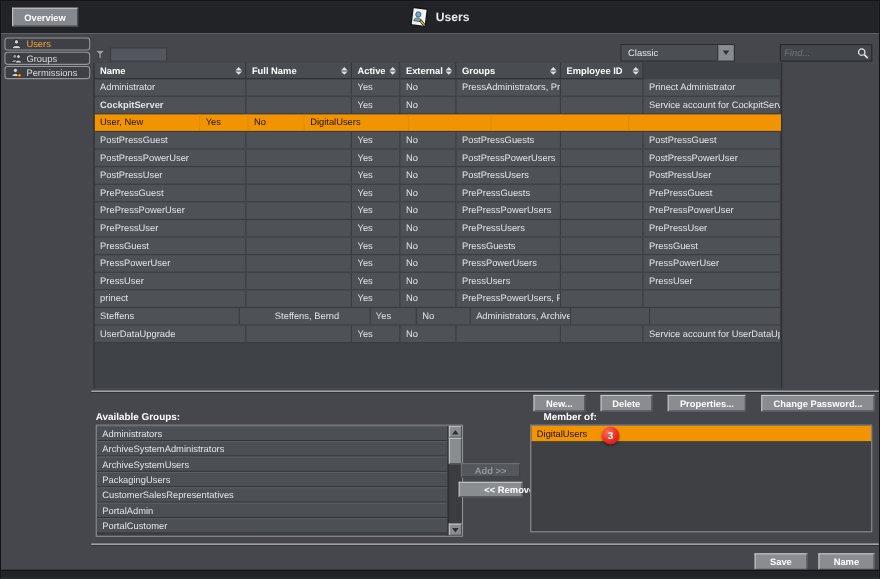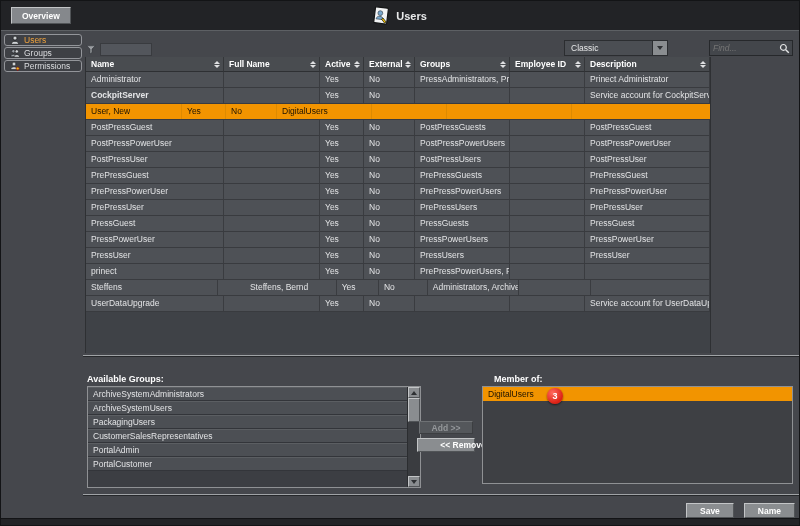--- a/index.html
+++ b/index.html
@@ -215,27 +215,20 @@
               <i class="dn"></i>
             </span>
           </div>
           <div class="th" style="width: 75px;">
             <span class="lbl">Employee ID</span>
             <span class="sort">
               <i class="up"></i>
               <i class="dn"></i>
             </span>
           </div>
-          <div class="th" style="width: 125px;">
-            <span class="lbl">Description</span>
-            <span class="sort">
-              <i class="up"></i>
-              <i class="dn"></i>
-            </span>
-          </div>
         </div>
       <div id="table-body">
           <div class="tr">
             <div class="td" style="width: 138px;">Administrator</div>
             <div class="td" style="width: 96px;"></div>
             <div class="td" style="width: 44px;">Yes</div>
             <div class="td" style="width: 51px;">No</div>
             <div class="td" style="width: 95px;">PressAdministrators, Pr...</div>
             <div class="td" style="width: 75px;"></div>
             <div class="td" style="width: 125px;">Prinect Administrator</div>
@@ -363,24 +356,31 @@
             <div class="td" style="width: 51px;">No</div>
             <div class="td" style="width: 95px;"></div>
             <div class="td" style="width: 75px;"></div>
             <div class="td" style="width: 125px;">Service account for UserDataUp...</div>
           </div>
         </div>
     </div>
 
     <div class="etch etch1"></div>
 
+    <div class="actions">
+      <button class="btn">New...</button>
+      <button class="btn">Delete</button>
+      <button class="btn">Properties...</button>
+      <button class="btn">Change Password...</button>
+    </div>
 
     <div class="panel-label lbl-avail">Available Groups:</div>
     <div class="avail">
       <div class="items" id="groups-list-items">
+          <div class="item">Administrators</div>
           <div class="item">ArchiveSystemAdministrators</div>
           <div class="item">ArchiveSystemUsers</div>
           <div class="item">PackagingUsers</div>
           <div class="item">CustomerSalesRepresentatives</div>
           <div class="item">PortalAdmin</div>
           <div class="item">PortalCustomer</div>
         </div>
       <div class="vscroll">
         <div class="sbtn up">
             <i></i>

